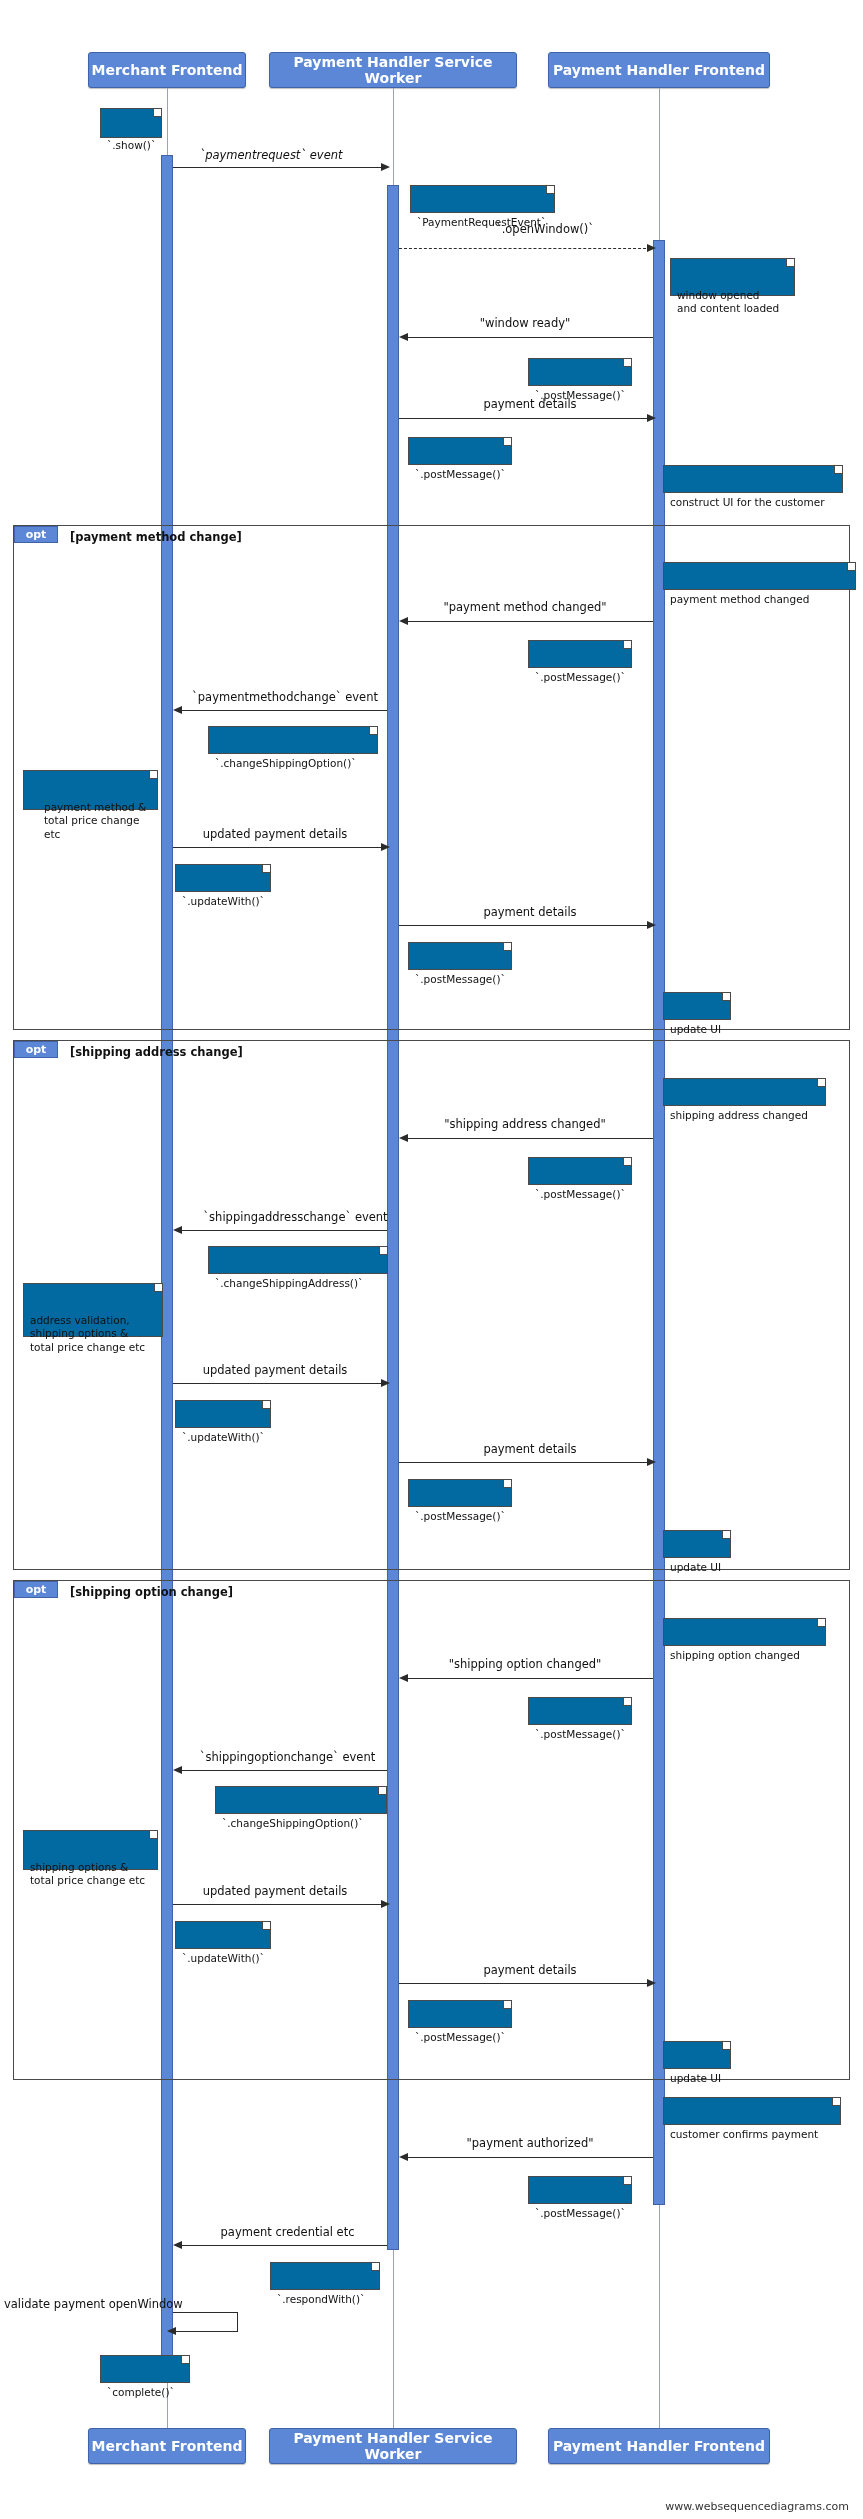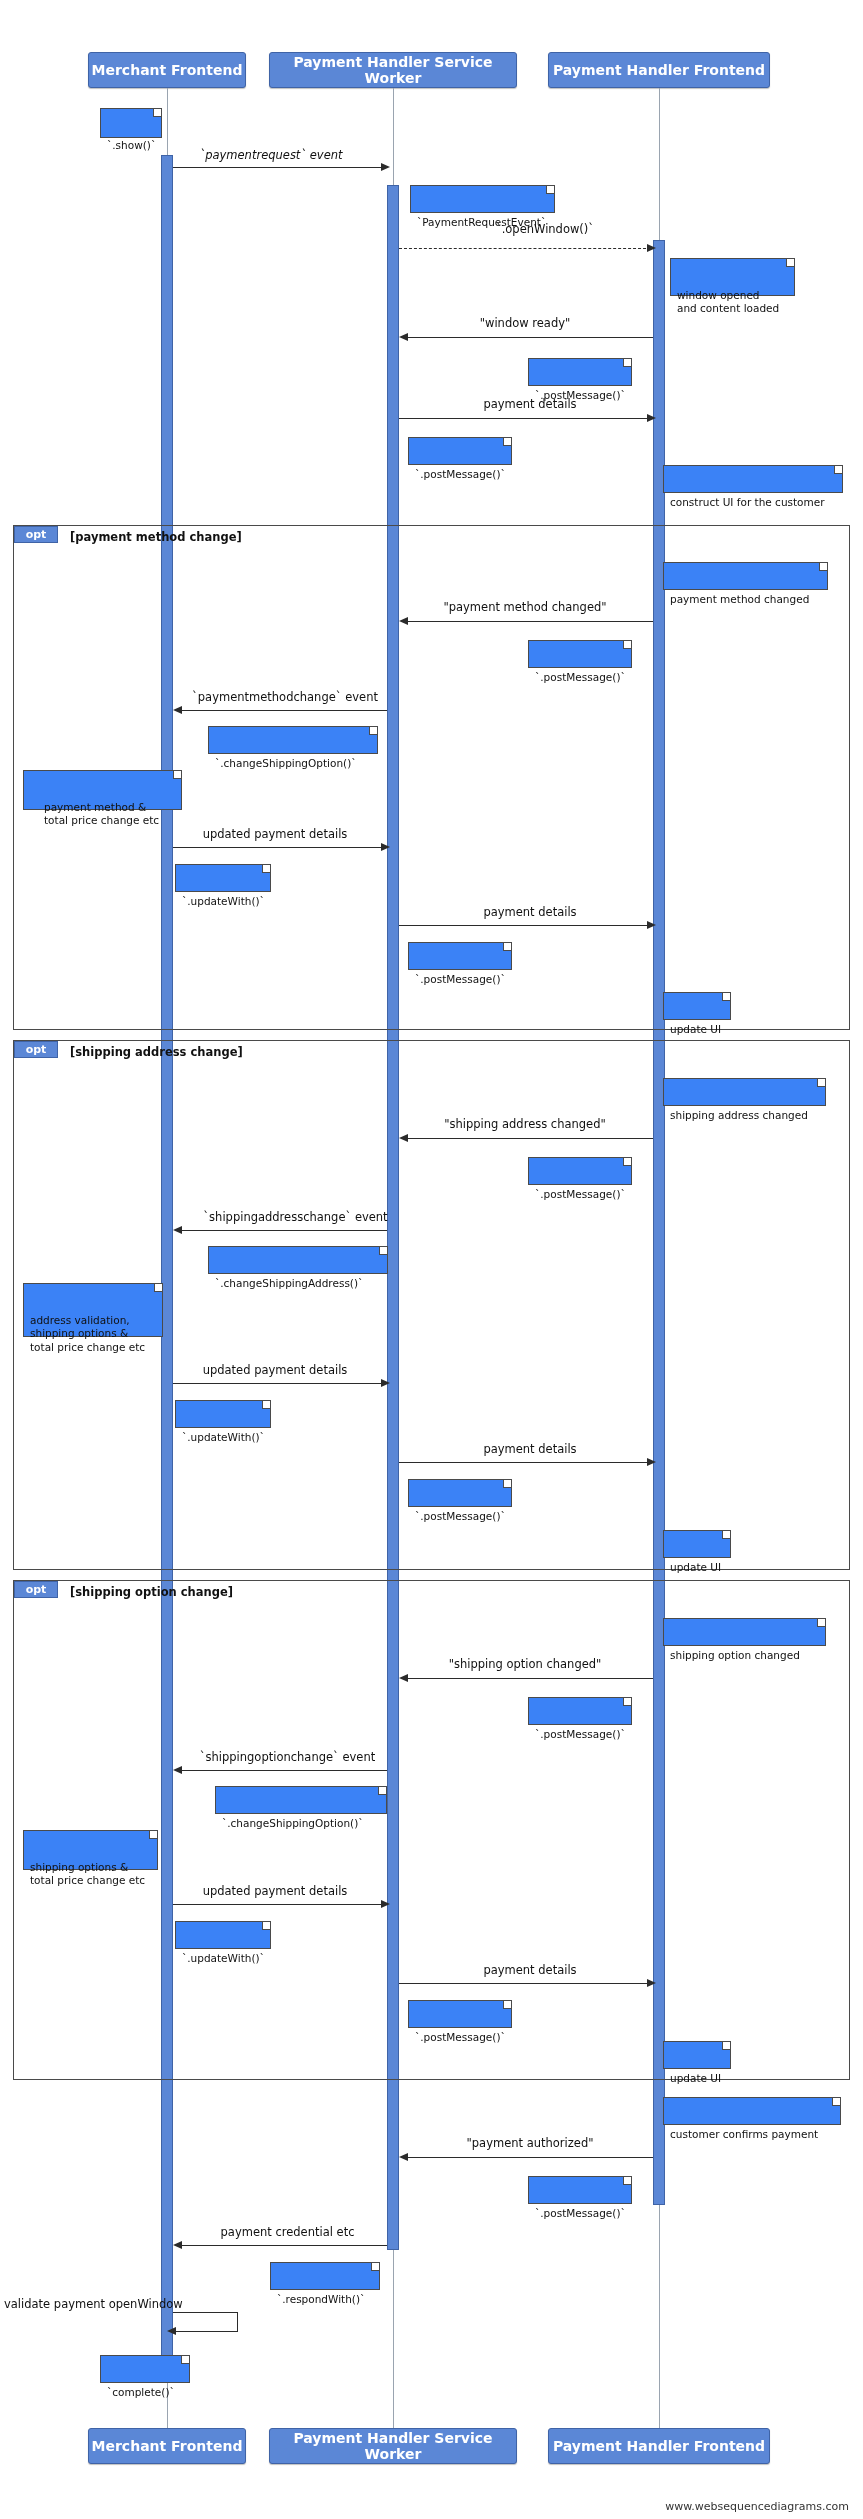--- a/index.html
+++ b/index.html
@@ -85,21 +85,21 @@
   .selfcall {
     position:absolute;
     border:1px solid #2b2b2b;
     border-left:none;
     background:transparent;
   }
 
   
   .note {
     position:absolute;
-    background:#3b82f6;
+    background:#0369a1;
     border:1px solid #4a4a4a;
     font-size:10.5px;
     line-height:1.25;
     color:#111;
     padding:4px 6px;
     white-space:pre-line;
   }
   .note .fold {
     position:absolute;
     top:0; right:0;
@@ -236,21 +236,21 @@
   <div class="note" style="left:408px; top:437px; width:104px; height:28px;">
     <span class="fold"></span>
     <span>`.postMessage()`</span>
   </div>
 
   <div class="note" style="left:663px; top:465px; width:180px; height:28px;">
     <span class="fold"></span>
     <span>construct UI for the customer</span>
   </div>
 
-  <div class="note" style="left:663px; top:562px; width:165px; height:28px;">
+  <div class="note" style="left:663px; top:562px; width:193px; height:28px;">
     <span class="fold"></span>
     <span>payment method changed</span>
   </div>
 
   <div class="arrow-label" style="left:425px; top:600px; width:200px;">"payment method changed"</div>
   <div class="arrow-line" style="left:405px; top:621px; width:248px;"></div>
   <div class="arrow-head left" style="left:399px; top:617px;"></div>
 
   <div class="note" style="left:528px; top:640px; width:104px; height:28px;">
     <span class="fold"></span>
@@ -259,21 +259,21 @@
 
   <div class="arrow-label" style="left:180px; top:690px; width:210px;">`paymentmethodchange` event</div>
   <div class="arrow-line" style="left:179px; top:710px; width:208px;"></div>
   <div class="arrow-head left" style="left:173px; top:706px;"></div>
 
   <div class="note" style="left:208px; top:726px; width:170px; height:28px;">
     <span class="fold"></span>
     <span>`.changeShippingOption()`</span>
   </div>
 
-  <div class="note" style="left:23px; top:770px; width:159px; height:40px;padding-left:20px;">
+  <div class="note" style="left:23px; top:770px; width:135px; height:40px;padding-left:20px;">
     <span class="fold"></span>
     <span>payment method &amp;
 total price change etc</span>
   </div>
 
   <div class="arrow-label" style="left:185px; top:827px; width:180px;">updated payment details</div>
   <div class="arrow-line" style="left:173px; top:847px; width:212px;"></div>
   <div class="arrow-head right" style="left:381px; top:843px;"></div>
 
   <div class="note" style="left:175px; top:864px; width:96px; height:28px;">

